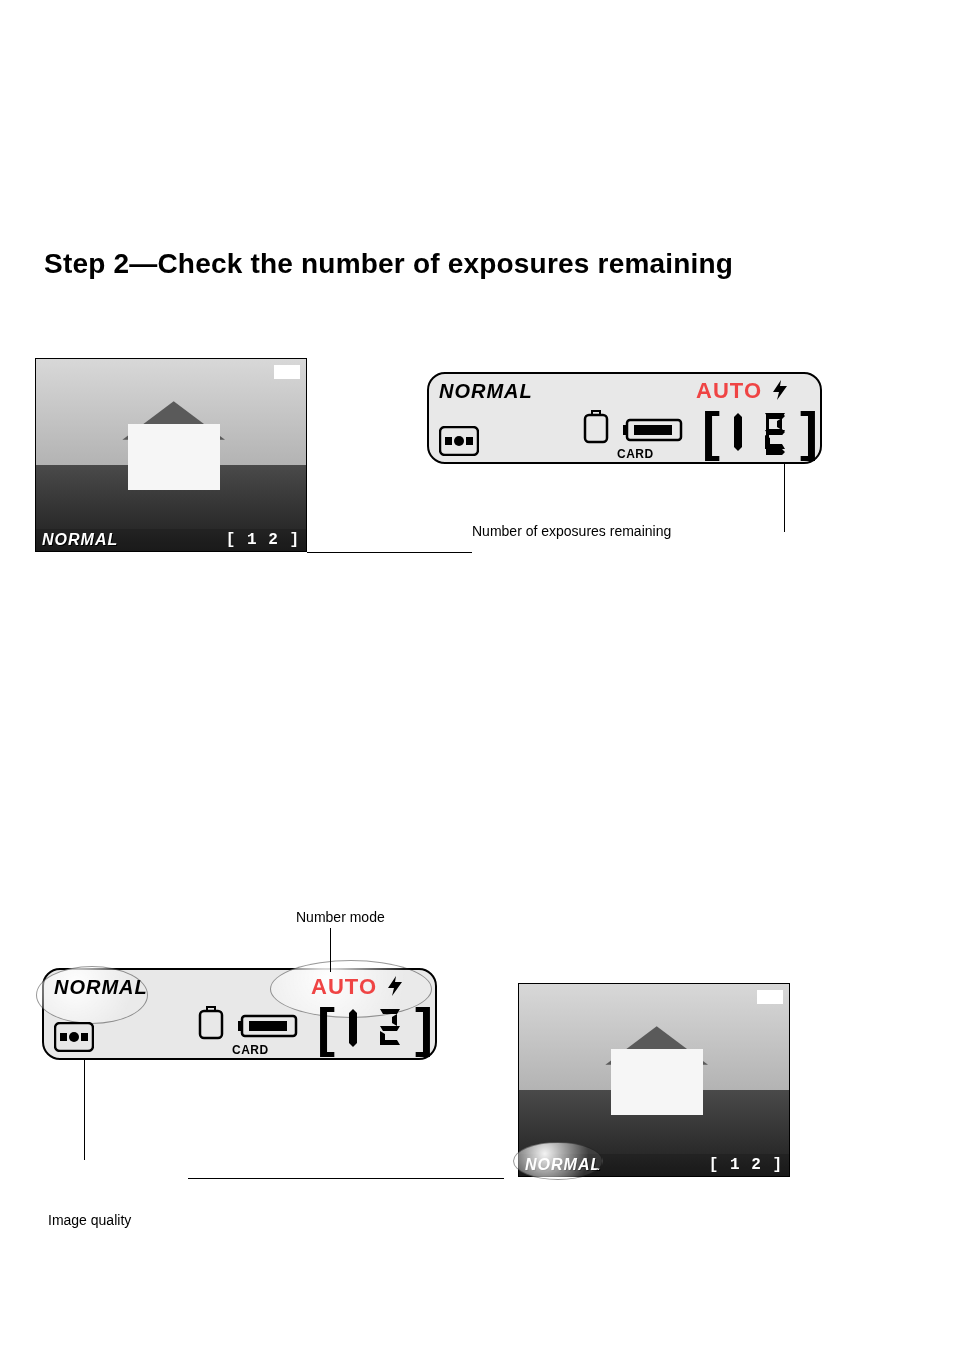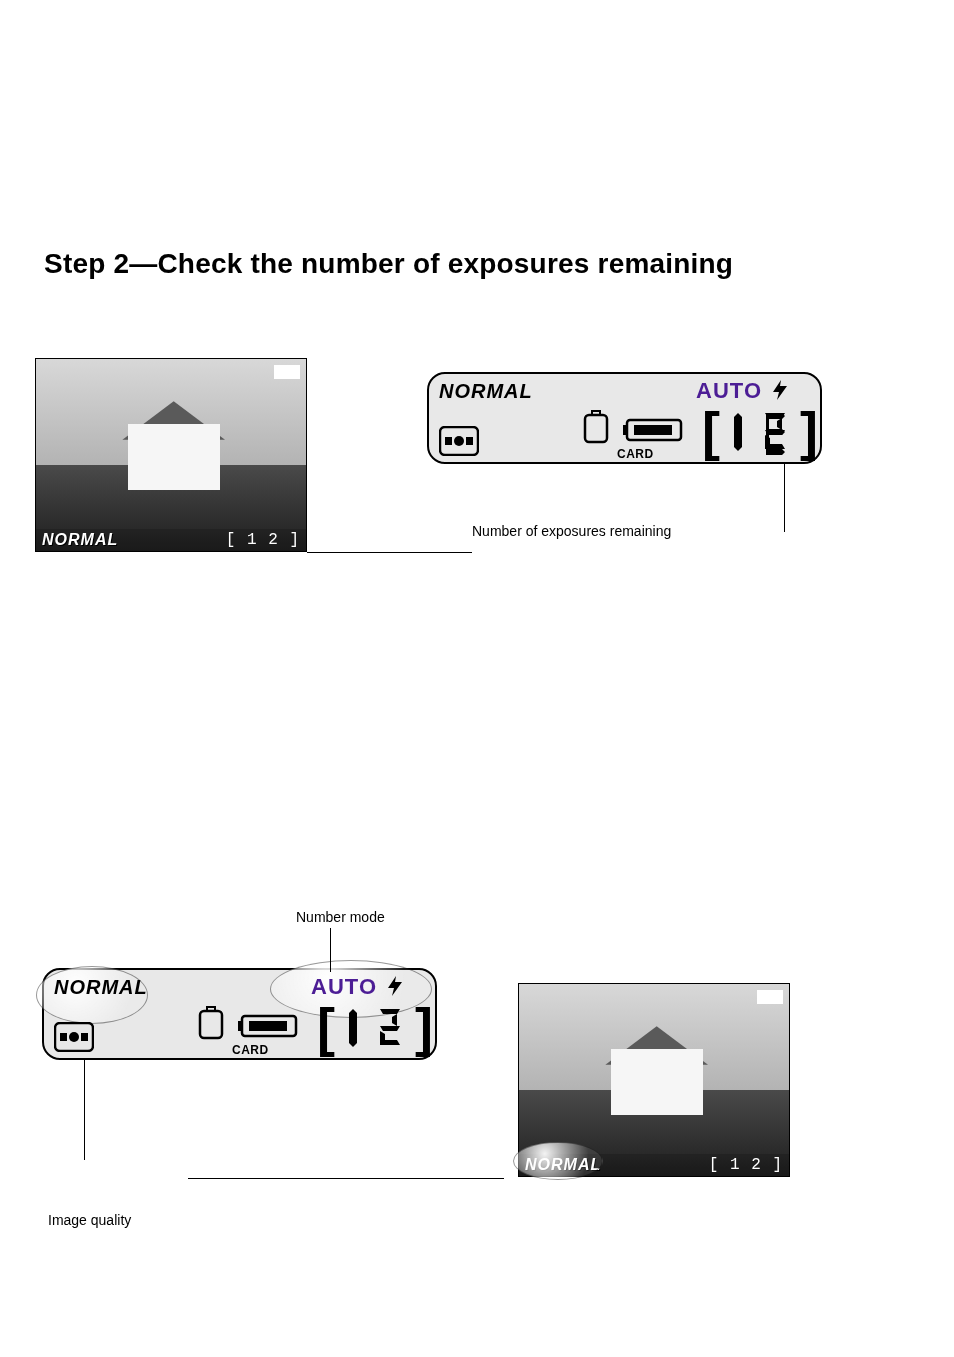--- a/index.html
+++ b/index.html
@@ -63,21 +63,21 @@
     background: rgba(0,0,0,0.15);
   }
   .monitor-overlay-bar .quality {
     font-style: italic;
     font-stretch: condensed;
     font-weight: 700;
     text-shadow: 1px 1px 0 #000;
   }
   .monitor-overlay-bar .exposures {
     font-family: "Courier New", monospace;
-    font-weight: 400;
+    font-weight: 700;
   }
   .monitor-top-dot {
     position: absolute; top: 6px; right: 6px; width: 26px; height: 14px;
     background: #fff;
   }
 
   
   .control-panel {
     position: absolute;
     width: 395px;
@@ -97,21 +97,21 @@
     font-size: 20px;
     letter-spacing: 1px;
     color: #000;
   }
   .cp-auto {
     position: absolute; right: 60px; top: 6px;
     font-family: Arial, sans-serif;
     font-weight: 700;
     font-size: 22px;
     letter-spacing: 1px;
-    color: #4c1d95;
+    color: #ef4444;
   }
   .cp-flash {
     position: absolute; right: 30px; top: 6px;
     width: 24px; height: 24px;
   }
   .cp-meter {
     position: absolute; left: 12px; bottom: 8px;
     width: 40px; height: 30px;
   }
   .cp-card-label {

